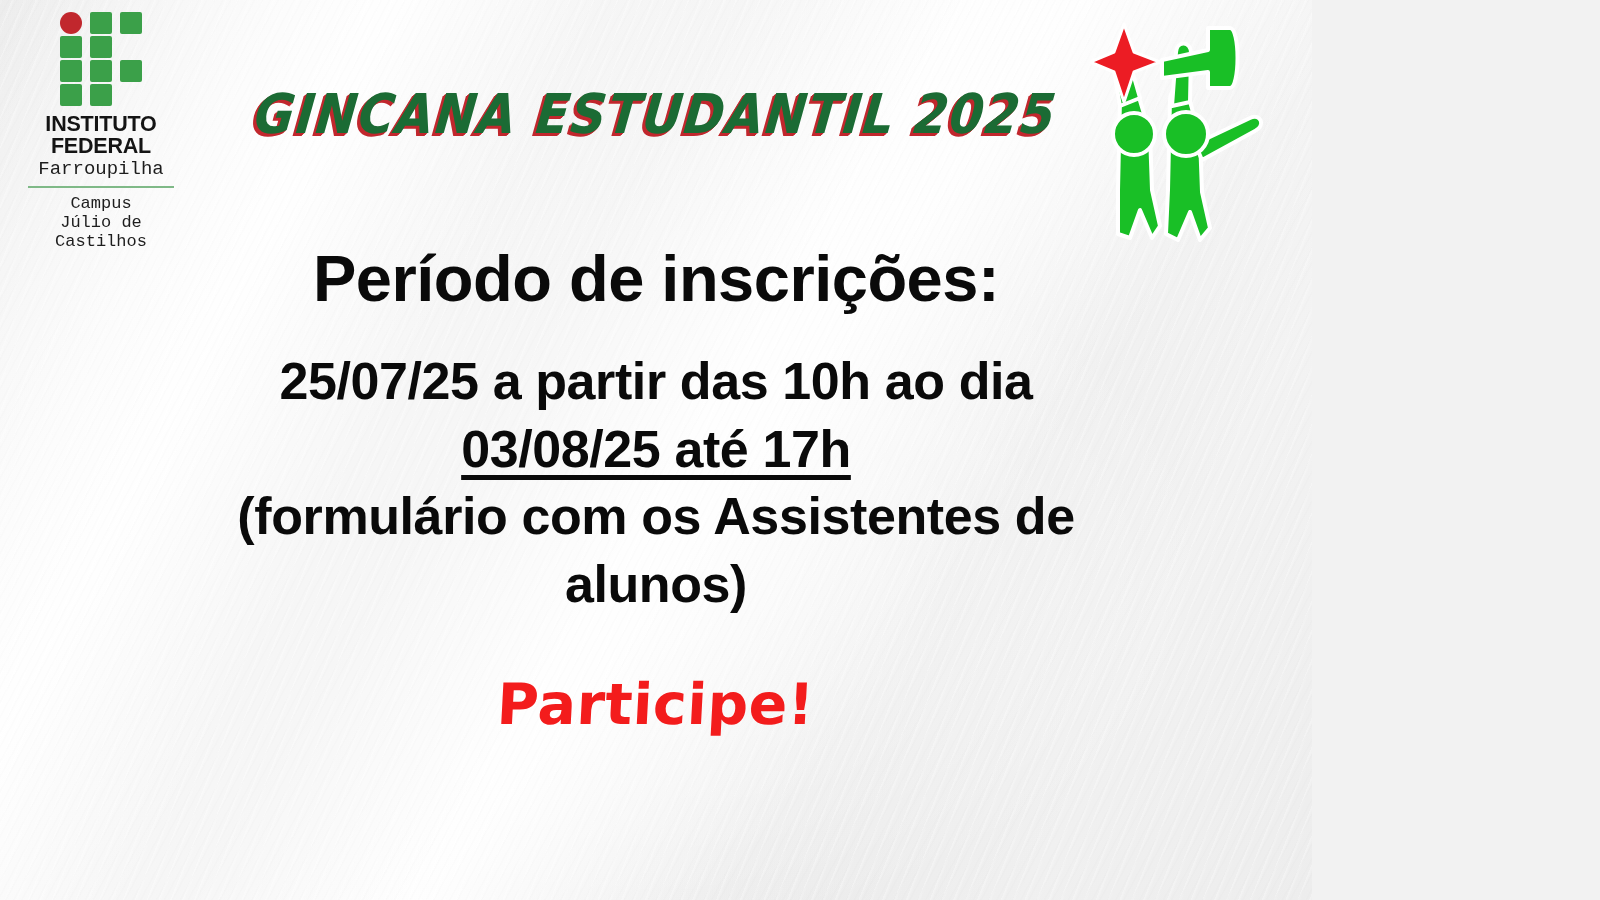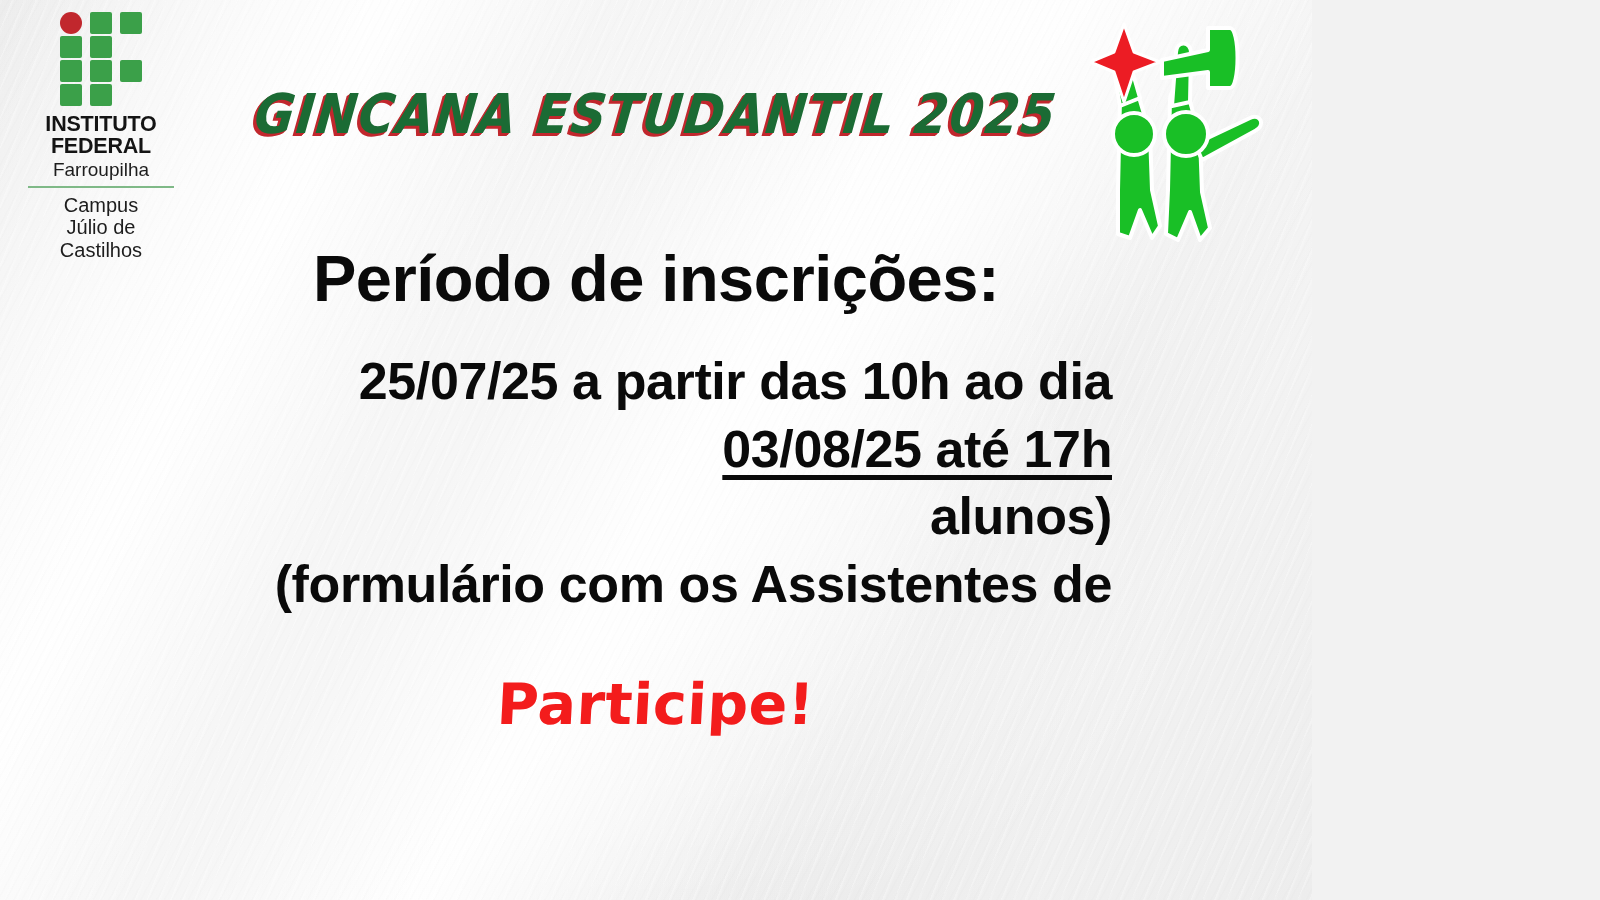--- a/index.html
+++ b/index.html
@@ -69,33 +69,33 @@
   }
   .logo-title {
     font-family: "Liberation Sans", sans-serif;
     font-weight: bold;
     font-size: 21.5px;
     letter-spacing: -0.2px;
     color: #141414;
     line-height: 1.02;
   }
   .logo-sub {
-    font-family: Liberation Sans, sans-serif;
+    font-family: Liberation Mono, monospace;
     font-size: 19px;
     color: #1d1d1d;
     margin-top: 2px;
   }
   .logo-rule {
     height: 2px;
     background: #7fb987;
     margin: 7px 2px 6px;
   }
   .logo-campus {
-    font-family: Liberation Sans, sans-serif;
-    font-size: 20px;
+    font-family: Liberation Mono, monospace;
+    font-size: 17px;
     color: #1d1d1d;
     line-height: 1.12;
   }
 
   
   .title-wrap {
     position: absolute;
     left: 0;
     right: 0;
     top: 86px;
@@ -144,21 +144,20 @@
     line-height: 1.08;
     letter-spacing: -0.5px;
     margin: 0 0 34px;
   }
   .dates {
     font-size: 52px;
     font-weight: bold;
     line-height: 1.30;
     letter-spacing: -0.4px;
     margin: 0;
-    text-align: right;
   }
   .dates .u {
     text-decoration: underline;
     text-decoration-thickness: 5px;
     text-underline-offset: 8px;
   }
   .cta {
     margin-top: 52px;
     font-family: "DejaVu Sans", sans-serif;
     font-weight: bold;
@@ -226,19 +225,19 @@
       <path d="M34 10 L44 38 L70 48 L44 58 L34 88 L24 58 L0 48 L24 38 Z" fill="#ec1c24" stroke="#ffffff" stroke-width="3" stroke-linejoin="round"></path>
     </svg>
   </div>
 
   <div class="body-copy">
     <div class="headline">Período de inscrições:</div>
 
     <div class="dates">
       <div>25/07/25 a partir das 10h ao dia</div>
       <div><span class="u">03/08/25 até 17h</span></div>
+      <div>(formulário com os Assistentes de</div>
       <div>alunos)</div>
-      <div>(formulário com os Assistentes de</div>
     </div>
 
     <div><span class="cta">Participe!</span></div>
   </div>
 </div>
 
 </body></html>

